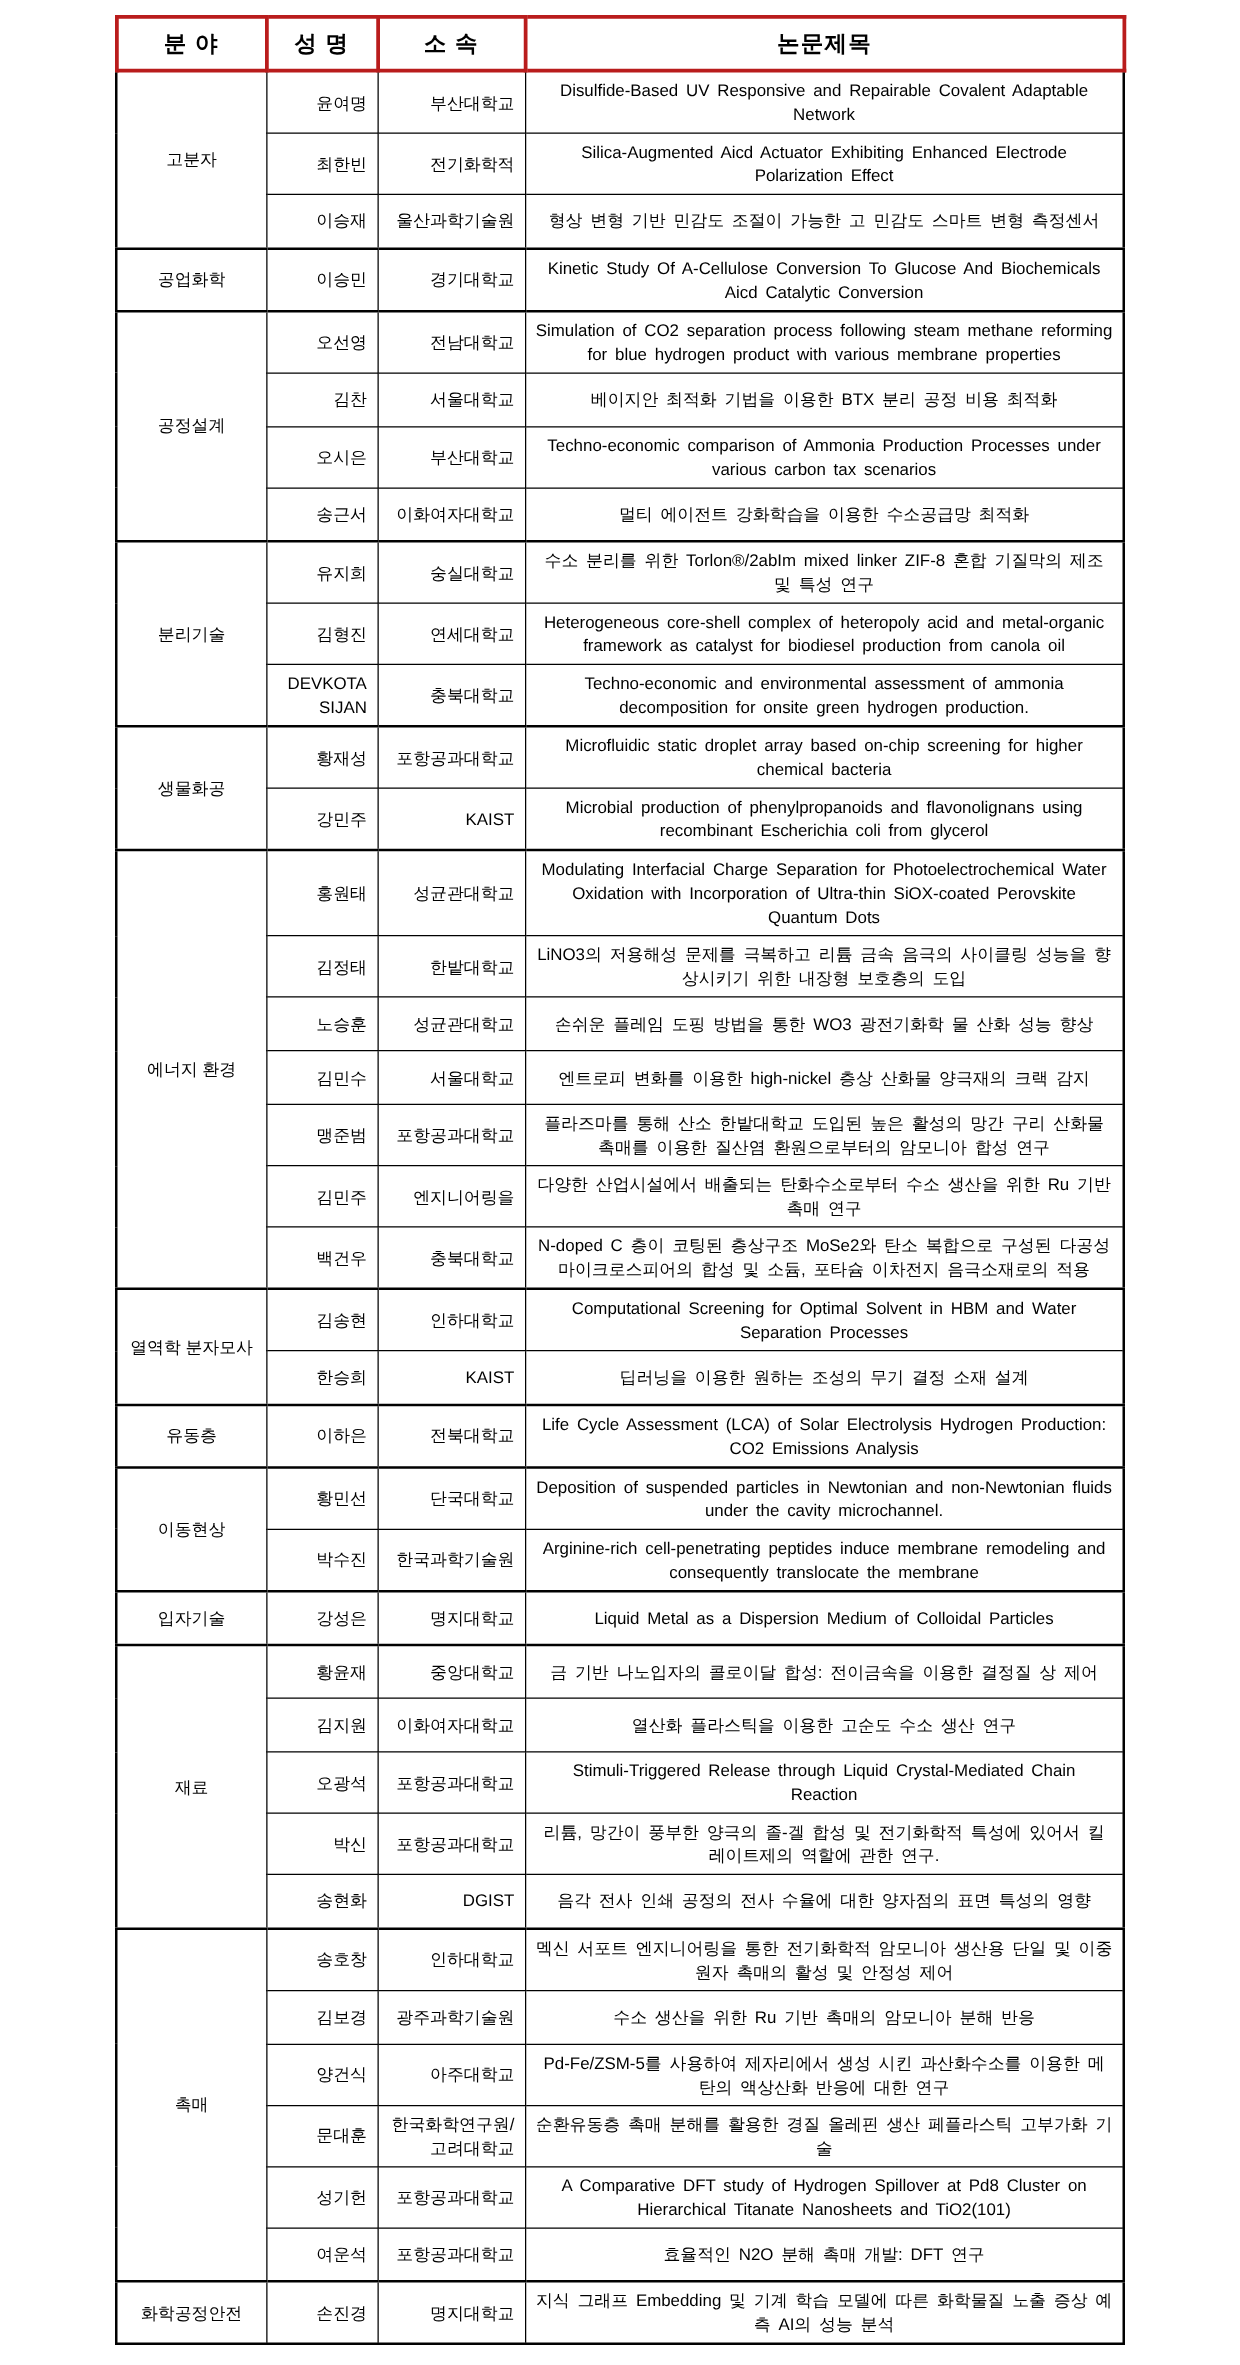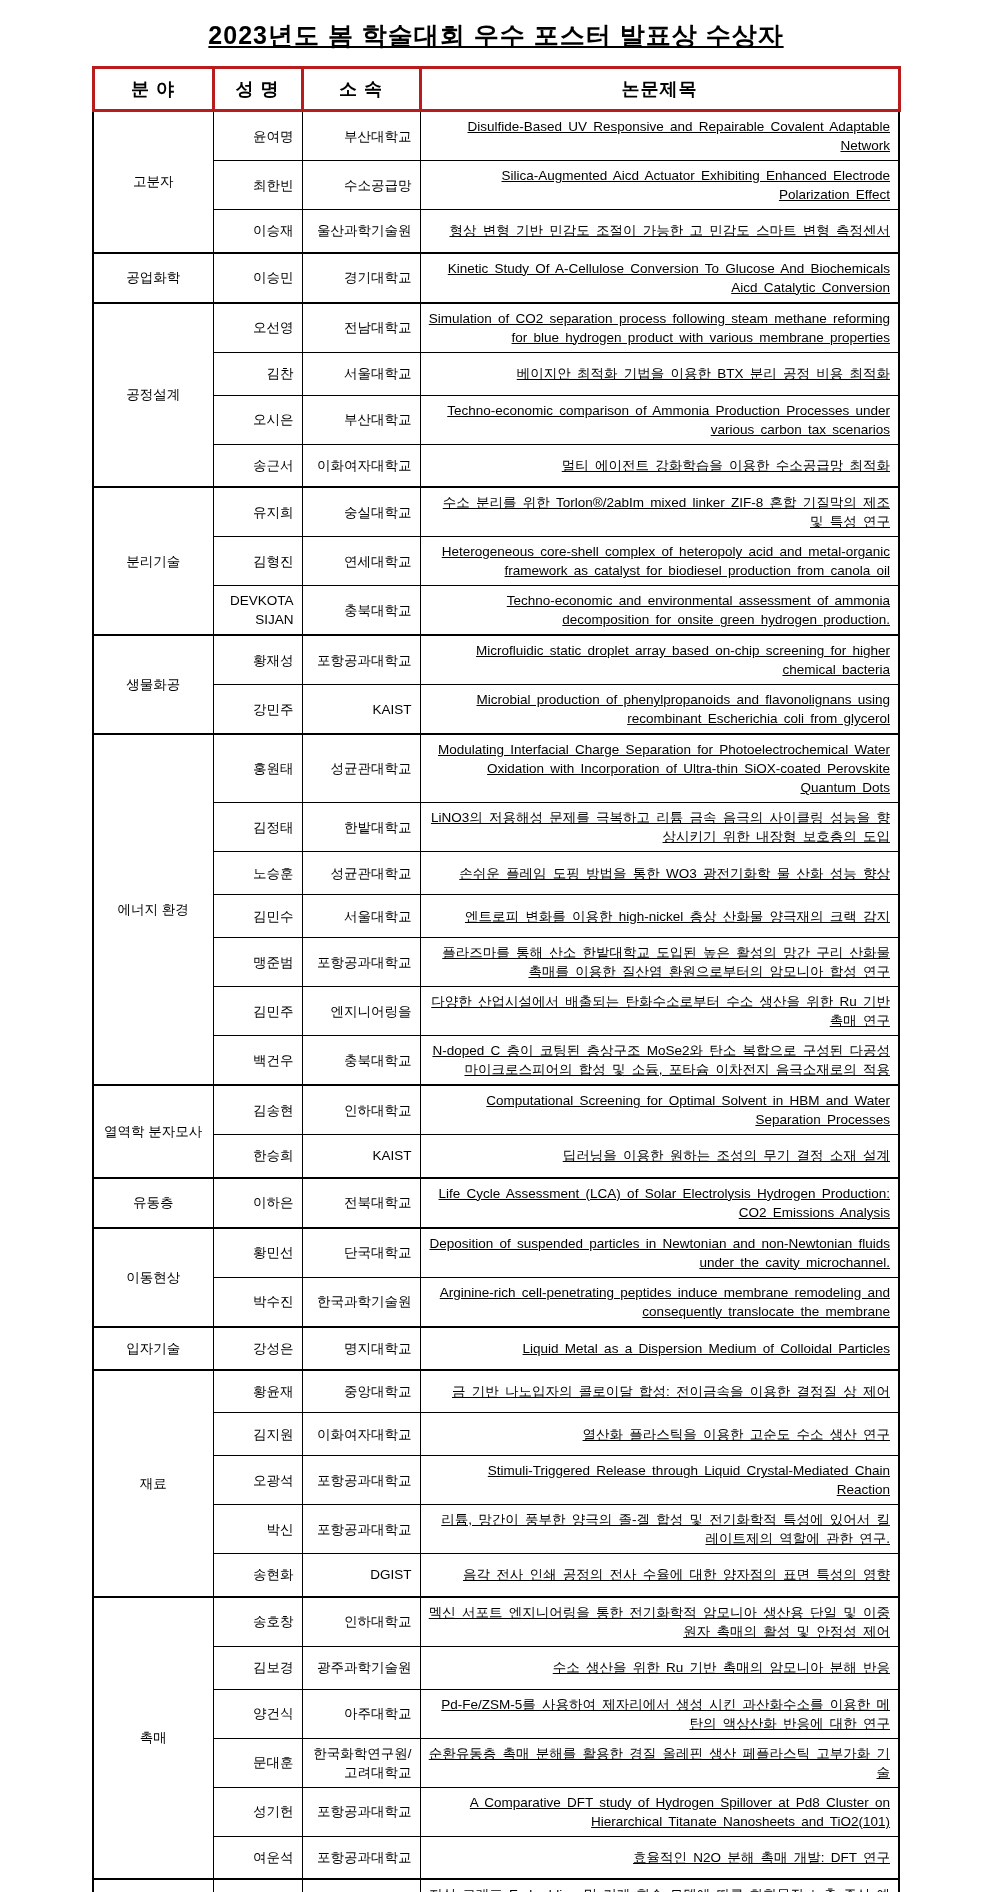--- a/index.html
+++ b/index.html
@@ -69,32 +69,30 @@
     padding-left: 10px;
     font-size: 14px;
   }
   td.col-affiliation {
     text-align: right;
     padding-left: 8px;
     padding-right: 4px;
     font-size: 14px;
   }
   td.col-paper {
-    text-align: right;
+    text-align: center;
     padding: 6px 10px;
     word-spacing: 2.5px;
-    text-decoration: underline;
   }
   tr.section-start td { border-top: 2px solid #000; }
 </style>
 </head>
 <body>
 
 <div class="page">
-  <h1 class="doc-title">2023년도 봄 학술대회 우수 포스터 발표상 수상자</h1>
 
   <table class="awards">
     <colgroup>
       <col class="c-category">
       <col class="c-name">
       <col class="c-affiliation">
       <col class="c-paper">
     </colgroup>
     <thead>
       <tr>
@@ -106,21 +104,21 @@
     </thead>
     <tbody id="table-body">
         <tr class="section-start">
           <td rowspan="3" class="col-category">고분자</td>
           <td class="col-name">윤여명</td>
           <td class="col-affiliation">부산대학교</td>
           <td class="col-paper">Disulfide-Based UV Responsive and Repairable Covalent Adaptable Network</td>
         </tr>
         <tr>
           <td class="col-name">최한빈</td>
-          <td class="col-affiliation">수소공급망</td>
+          <td class="col-affiliation">전기화학적</td>
           <td class="col-paper">Silica-Augmented Aicd Actuator Exhibiting Enhanced Electrode Polarization Effect</td>
         </tr>
         <tr>
           <td class="col-name">이승재</td>
           <td class="col-affiliation">울산과학기술원</td>
           <td class="col-paper">형상 변형 기반 민감도 조절이 가능한 고 민감도 스마트 변형 측정센서</td>
         </tr>
         <tr class="section-start">
           <td rowspan="1" class="col-category">공업화학</td>
           <td class="col-name">이승민</td>

